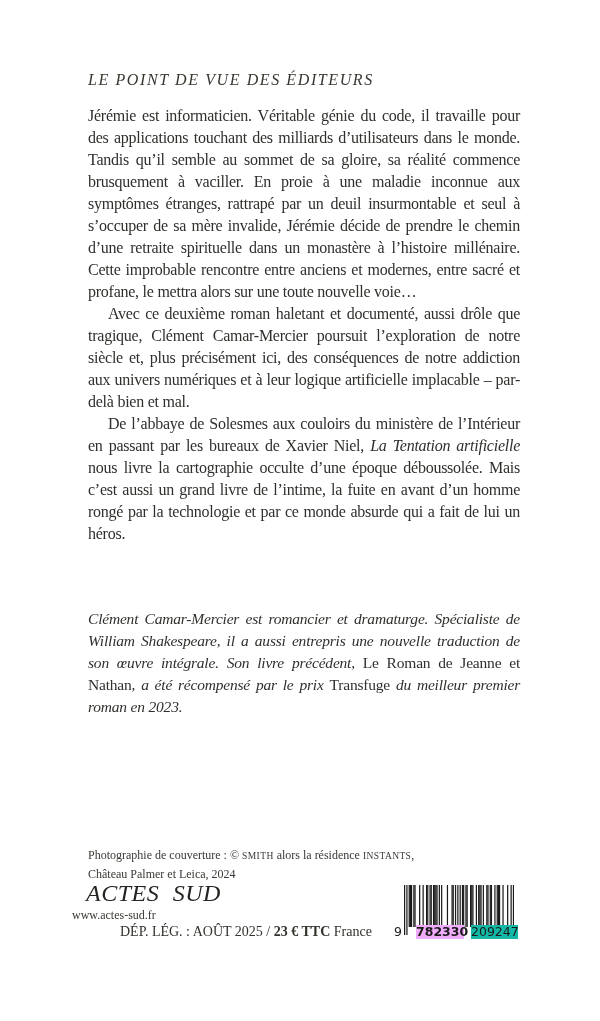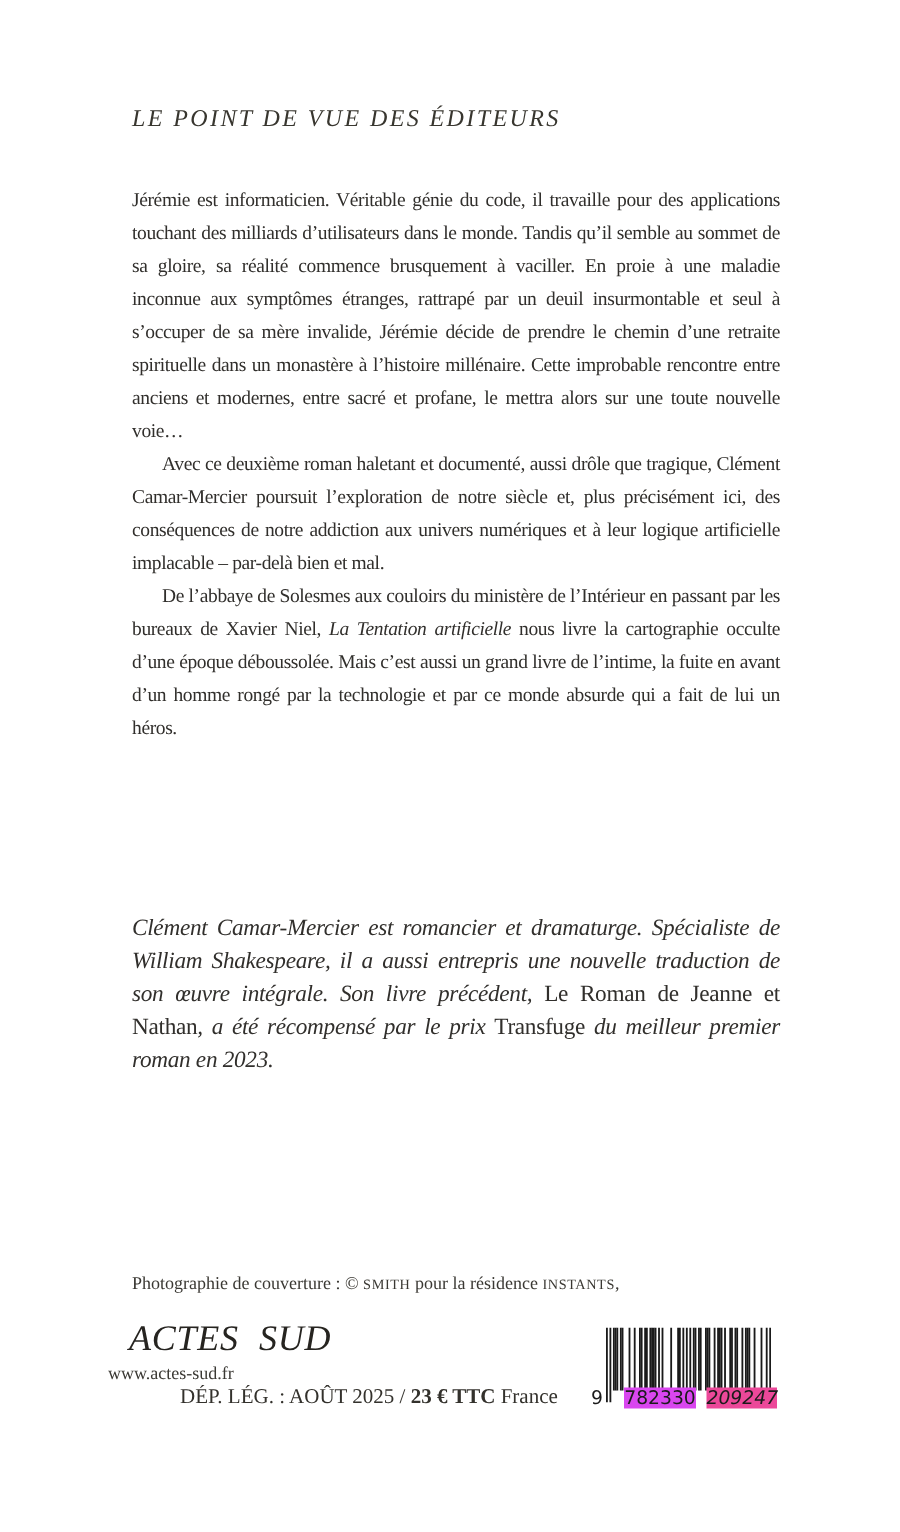--- a/index.html
+++ b/index.html
@@ -17,22 +17,22 @@
   }
   .title {
     position: absolute; left: 88px; top: 71px;
     font-style: italic;
     font-size: 16px;
     letter-spacing: 1.6px;
     white-space: nowrap;
     color: #38362f;
   }
   .body-text {
-    position: absolute; left: 88px; top: 122px; width: 432px;
-    font-size: 13px;
+    position: absolute; left: 88px; top: 105px; width: 432px;
+    font-size: 16px;
     line-height: 22px;
     letter-spacing: -0.25px;
     text-align: justify;
     hyphens: none;
   }
   .body-text p { margin: 0; }
   .body-text p.indent { text-indent: 20px; }
   .it { font-style: italic; }
   .bio {
     position: absolute; left: 88px; top: 608px; width: 432px;
@@ -78,40 +78,41 @@
   }
   .barcode svg { position: absolute; left: 8px; top: 0; width: 110px; height: 50px; }
   .bc-digit {
     position: absolute; top: 40px;
     font-family: "DejaVu Sans", sans-serif;
     font-size: 12.5px; line-height: 14px;
     color: #1b1b1b;
     text-align: center;
   }
   .bc-first { left: -3px; width: 10px; }
-  .bc-g1 { left: 20px; width: 48px; background: #d946ef; }
-  .bc-g2 { left: 75px; width: 47px; background: #ec4899; font-style: italic; }
+  .bc-g1 { left: 20px; width: 48px; background: #f0abfc; font-weight: bold; }
+  .bc-g2 { left: 75px; width: 47px; background: #14b8a6; }
 </style>
 </head>
 <body>
 
 <div class="page">
 
   <div class="title">LE POINT DE VUE DES ÉDITEURS</div>
 
   <div class="body-text">
     <p>Jérémie est informaticien. Véritable génie du code, il travaille pour des applications touchant des milliards d’utilisateurs dans le monde. Tandis qu’il semble au sommet de sa gloire, sa réalité commence brusquement à vaciller. En proie à une maladie inconnue aux symptômes étranges, rattrapé par un deuil insurmontable et seul à s’occuper de sa mère invalide, Jérémie décide de prendre le chemin d’une retraite spirituelle dans un monastère à l’histoire millénaire. Cette improbable rencontre entre anciens et modernes, entre sacré et profane, le mettra alors sur une toute nouvelle voie…</p>
     <p class="indent">Avec ce deuxième roman haletant et documenté, aussi drôle que tragique, Clément Camar-Mercier poursuit l’exploration de notre siècle et, plus précisément ici, des conséquences de notre addiction aux univers numériques et à leur logique artificielle implacable – par-delà bien et mal.</p>
     <p class="indent"><span>De l’abbaye de Solesmes aux couloirs du ministère de l’Intérieur en passant par les bureaux de Xavier Niel, </span><span class="it">La Tentation artificielle</span><span> nous livre la cartographie occulte d’une époque déboussolée. Mais c’est aussi un grand livre de l’intime, la fuite en avant d’un homme rongé par la technologie et par ce monde absurde qui a fait de lui un héros.</span></p>
   </div>
 
   <div class="bio"><span>Clément Camar-Mercier est romancier et dramaturge. Spécialiste de William Shakespeare, il a aussi entrepris une nouvelle traduction de son œuvre intégrale. Son livre précédent, </span><span class="up">Le Roman de Jeanne et Nathan</span><span>, a été récompensé par le prix </span><span class="up">Transfuge</span><span> du meilleur premier roman en 2023.</span></div>
 
   <div class="credits">
-    <div><span>Photographie de couverture : © </span><span class="sc">SMITH</span><span> pour la résidence </span><span class="sc">INSTANTS</span><span>,</span></div>
+    <div><span>Photographie de couverture : © </span><span class="sc">SMITH</span><span> alors la résidence </span><span class="sc">INSTANTS</span><span>,</span></div>
+    <div>Château Palmer et Leica, 2024</div>
   </div>
 
   <div class="publisher-logo">ACTES SUD</div>
 
   <div class="website">www.actes-sud.fr</div>
 
   <div class="legal"><span>DÉP. LÉG. : AOÛT 2025 / </span><span class="price">23 € TTC</span><span> France</span></div>
 
   <div class="barcode">
     <svg viewBox="0 0 95 50" preserveAspectRatio="none" xmlns="http://www.w3.org/2000/svg">

